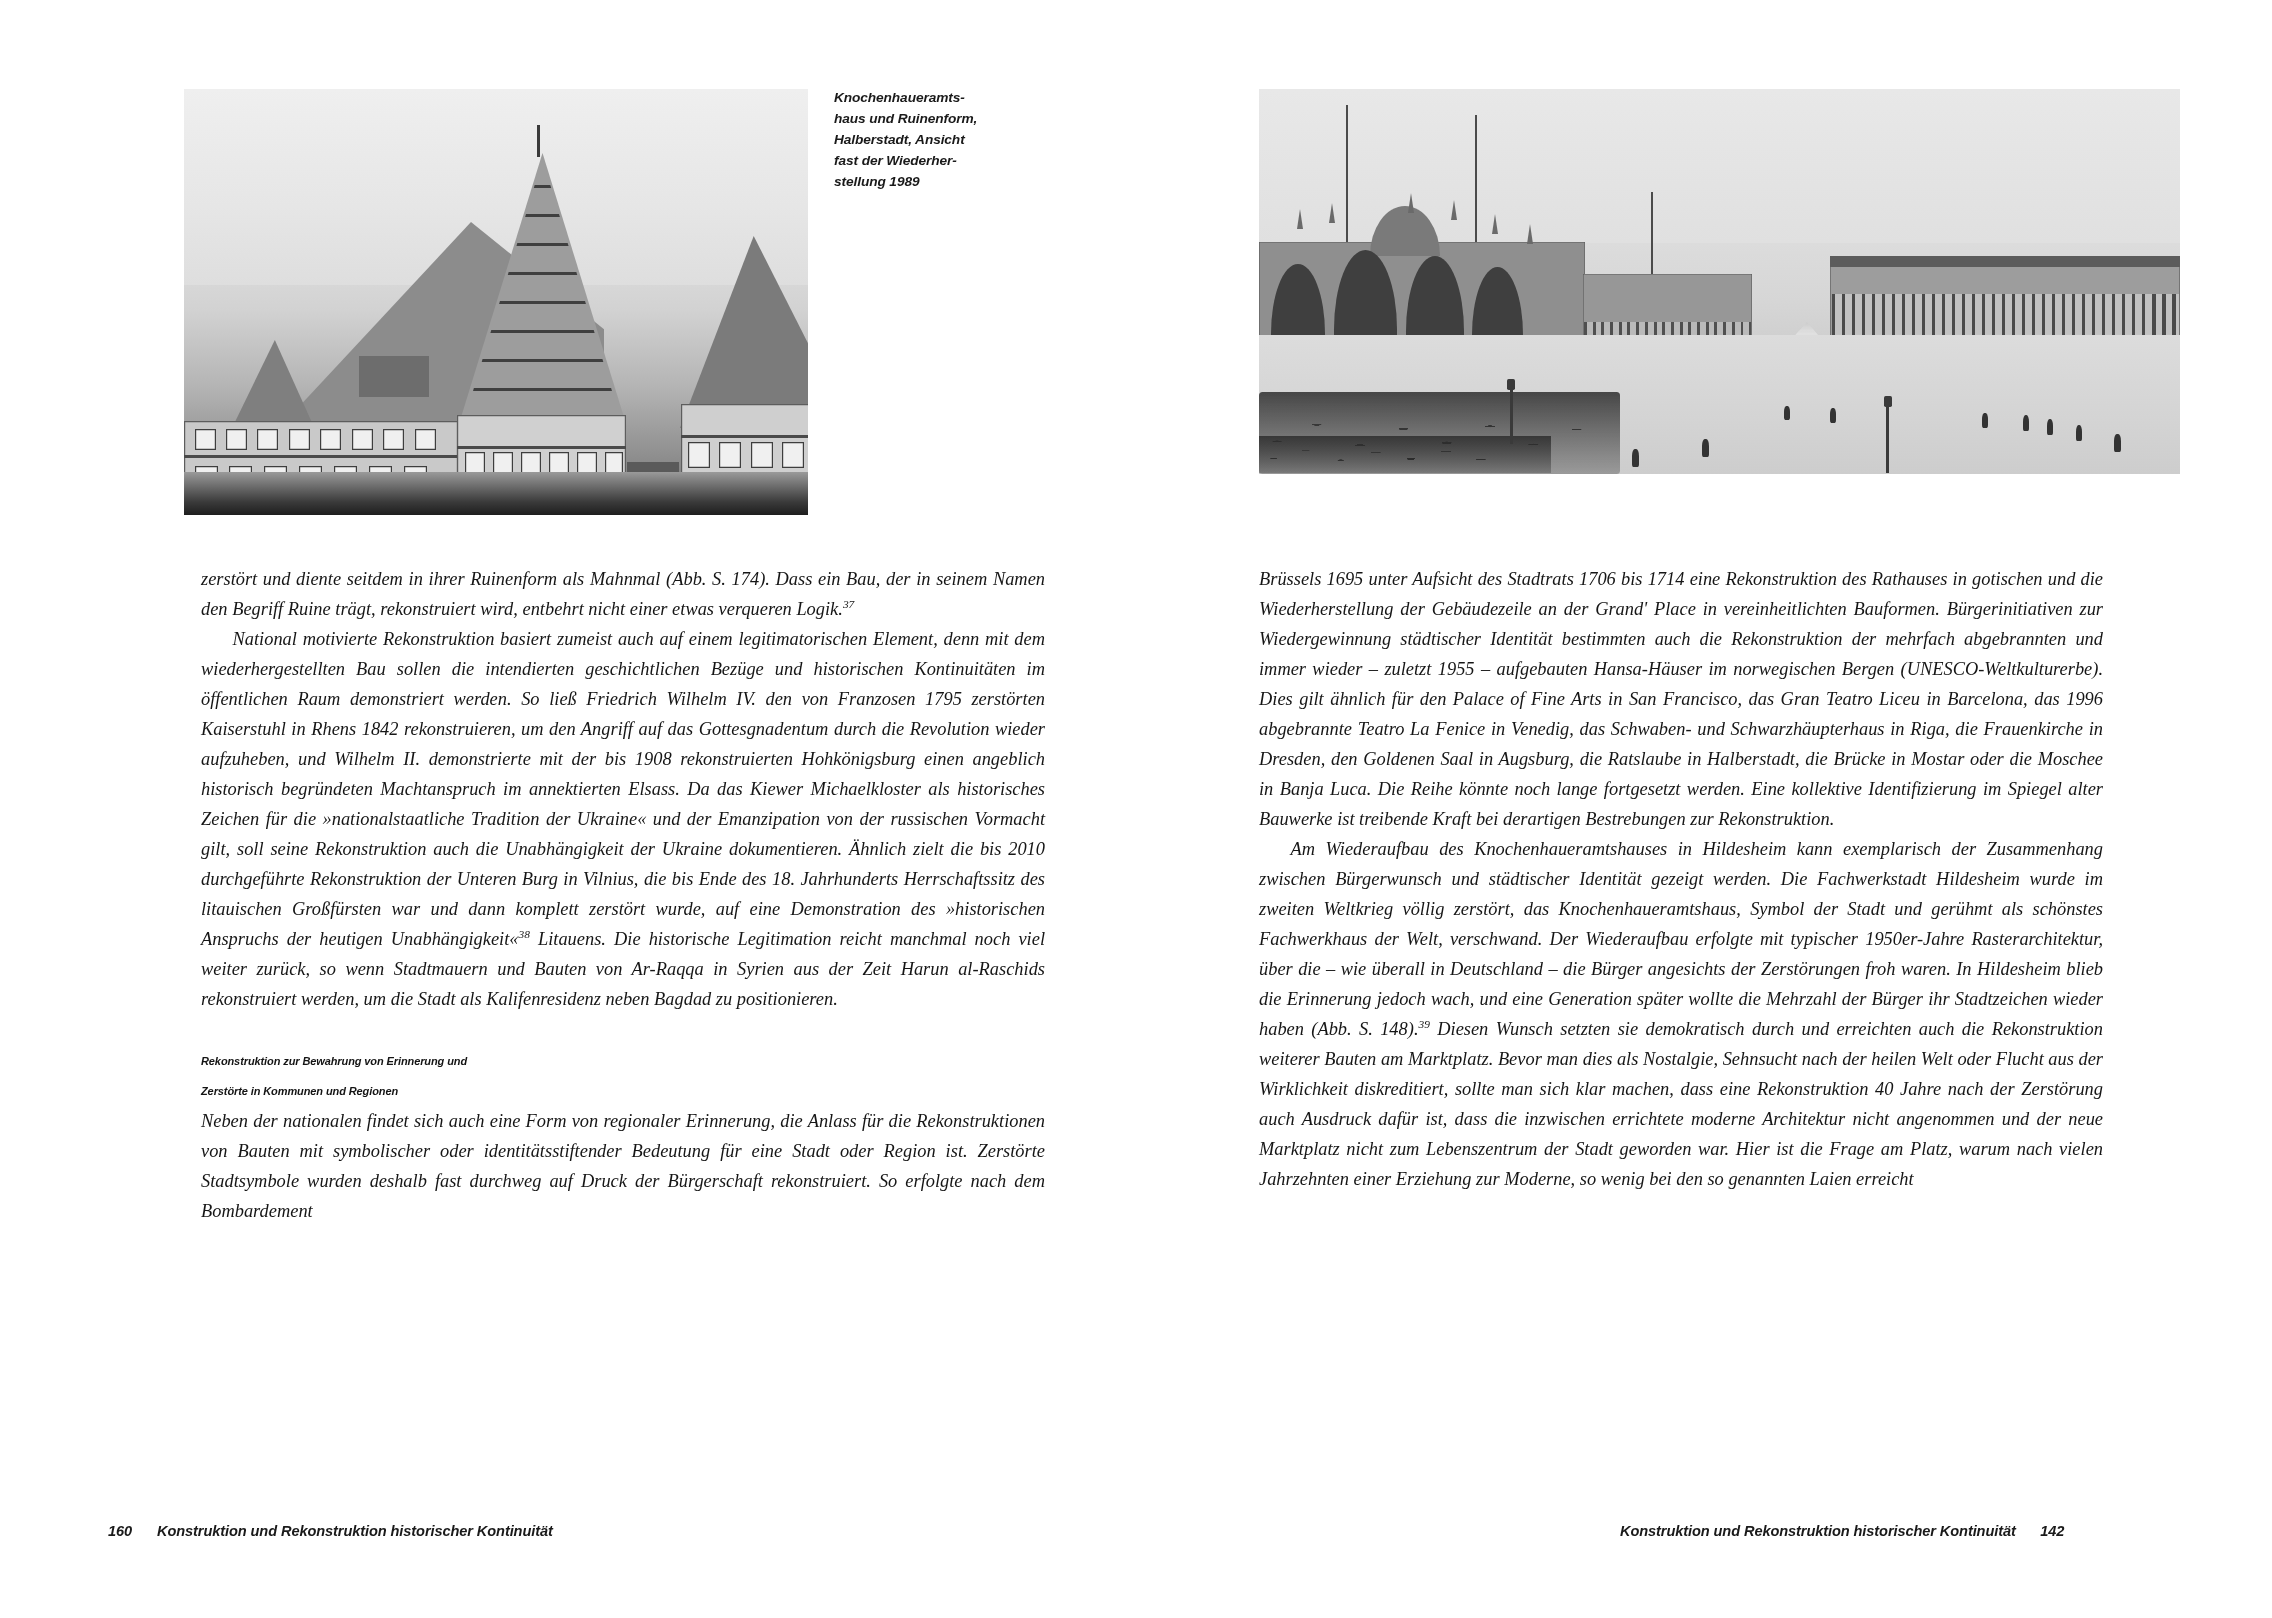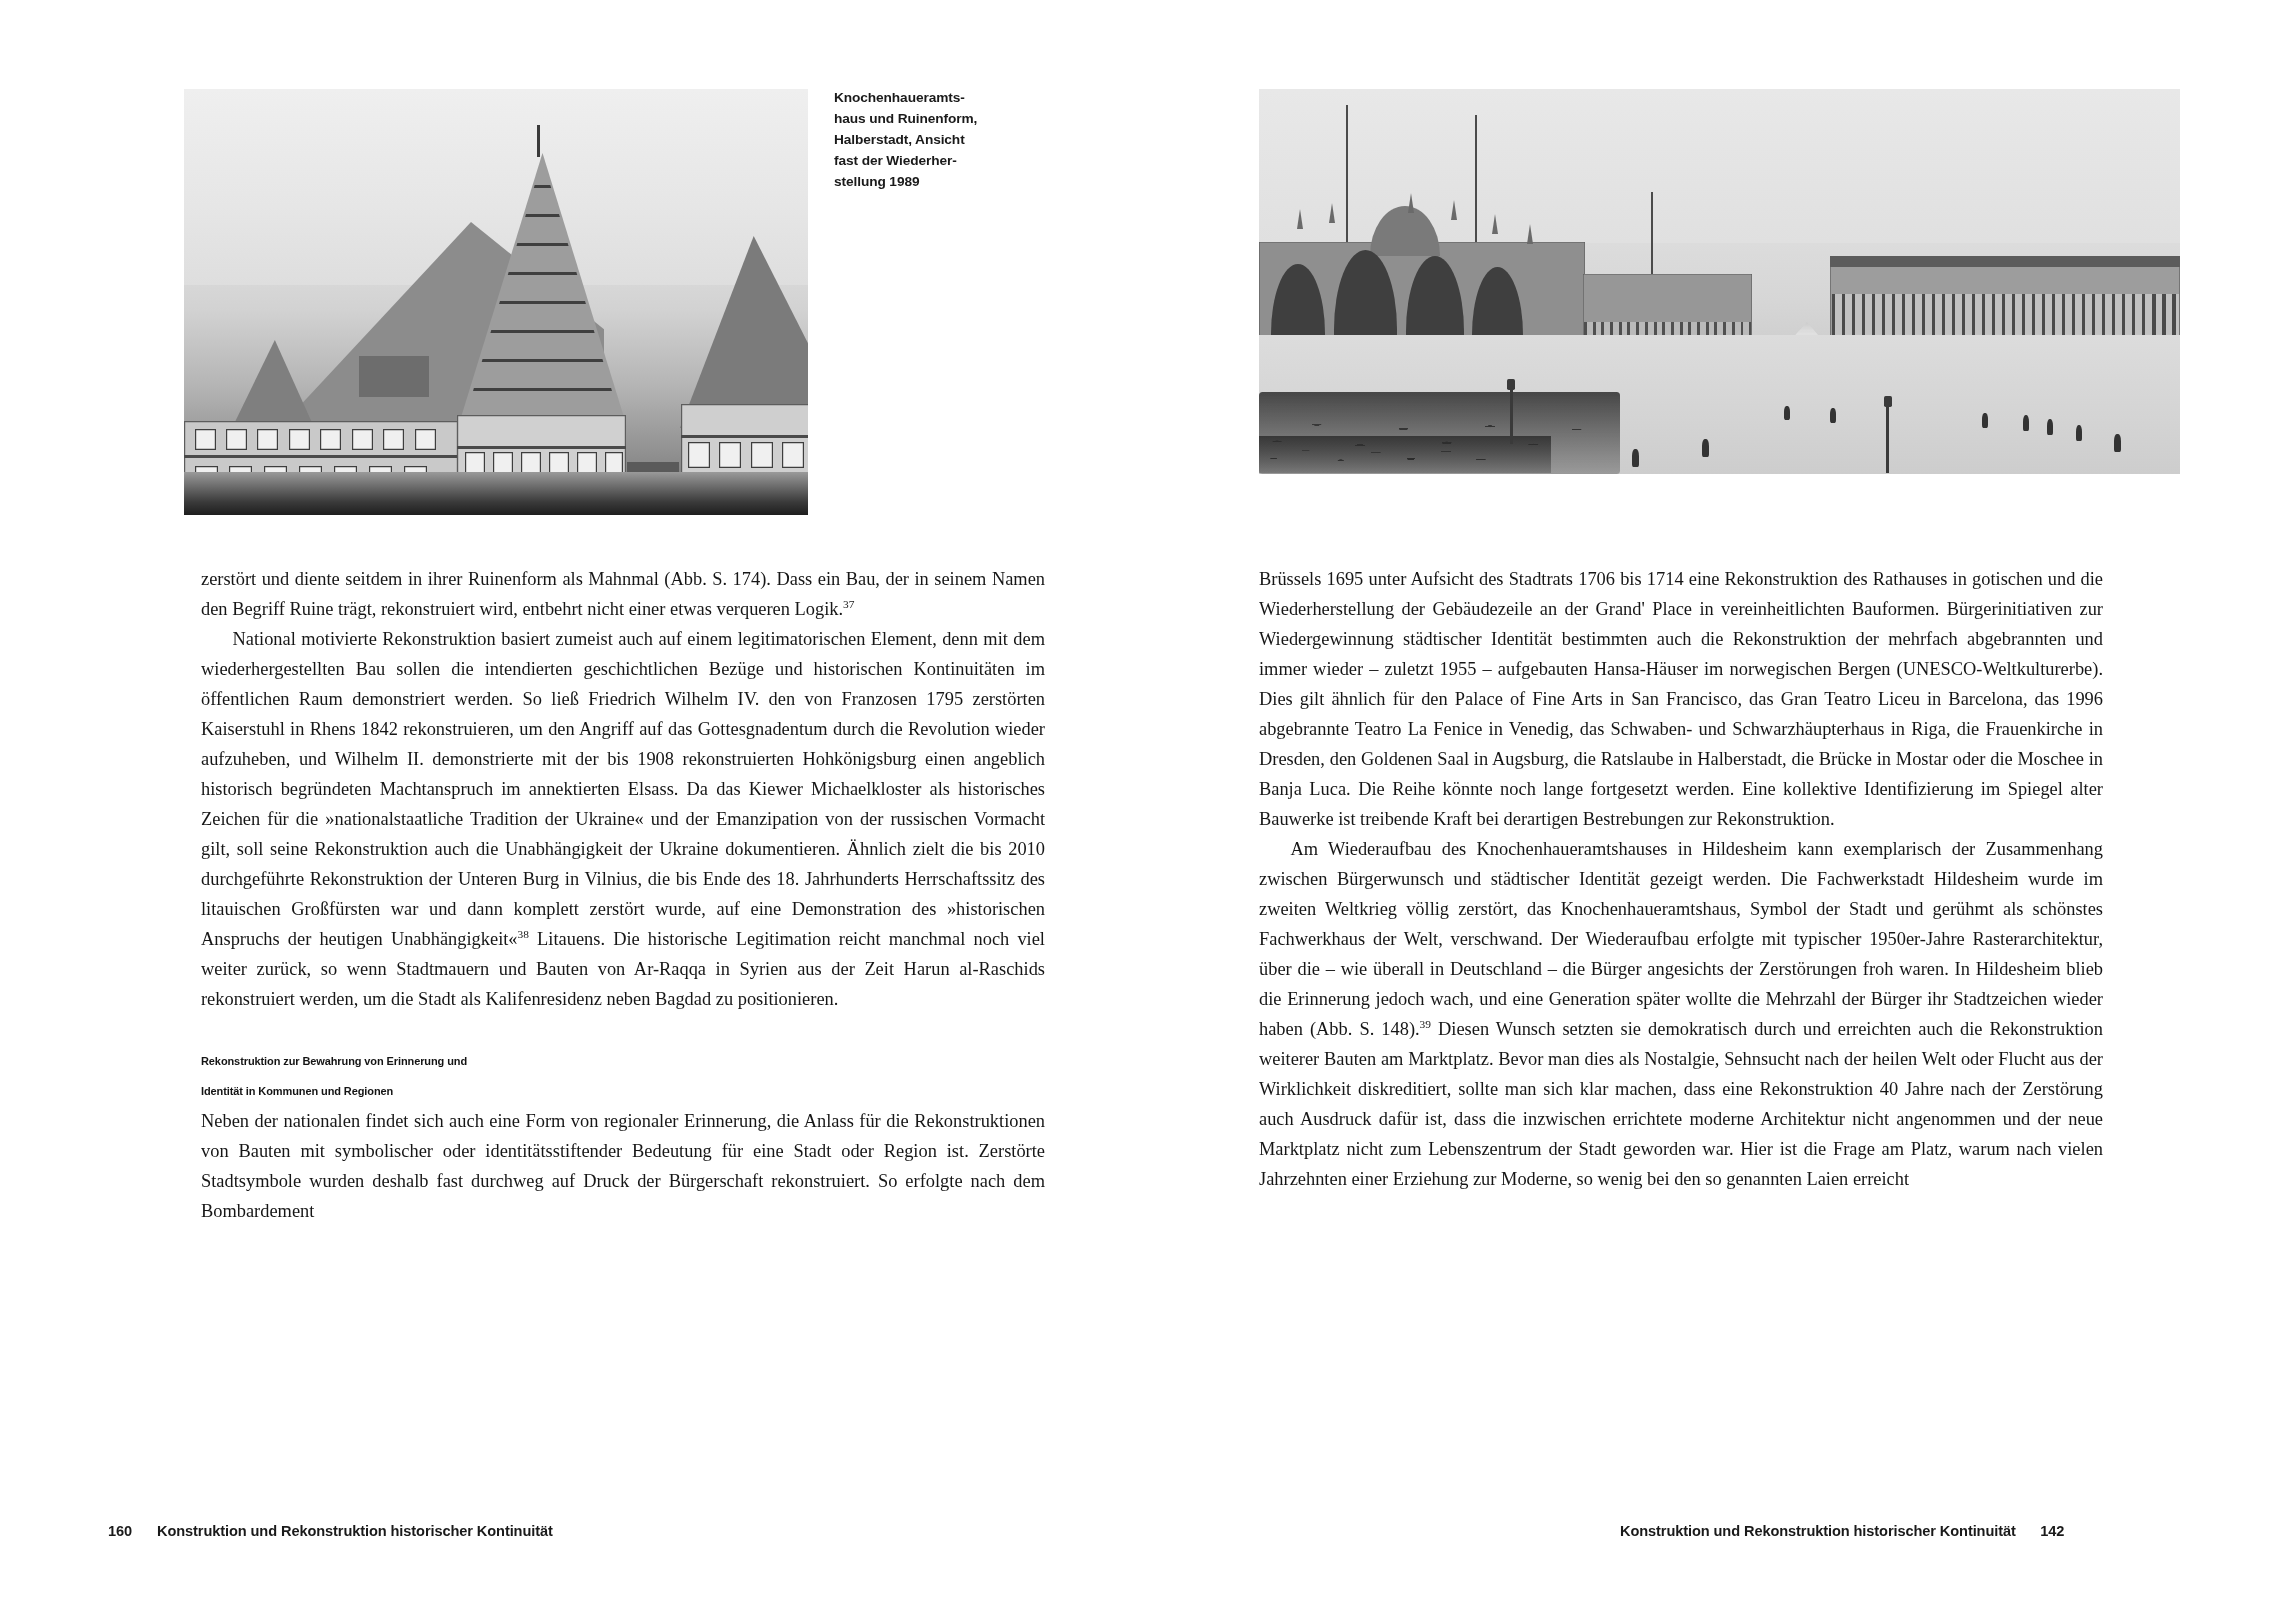--- a/index.html
+++ b/index.html
@@ -12,20 +12,21 @@
     height: 1618px;
     font-family: "Liberation Serif", serif;
     overflow: hidden;
     position: relative;
   }
 
   .spread {
     position: absolute;
     inset: 0;
     background: #a16207;
+    font-style: italic;
   }
 
   
   .page {
     position: absolute;
     top: 0;
     height: 1618px;
     background: #ffffff;
   }
   .page-left  { left: 0px;    width: 1136px; }
@@ -343,21 +344,21 @@
       <div>Halberstadt, Ansicht</div>
       <div>fast der Wiederher-</div>
       <div>stellung 1989</div>
     </div>
 
     <div class="col col-left">
       <p><span>zerstört und diente seitdem in ihrer Ruinenform als Mahnmal (Abb. S. 174). Dass ein Bau, der in seinem Namen den Begriff Ruine trägt, rekonstruiert wird, entbehrt nicht einer etwas verqueren Logik.</span><sup>37</sup></p>
       <p class="indent"><span>National motivierte Rekonstruktion basiert zumeist auch auf einem legitimatorischen Element, denn mit dem wiederhergestellten Bau sollen die intendierten geschichtlichen Bezüge und historischen Kontinuitäten im öffentlichen Raum demonstriert werden. So ließ Friedrich Wilhelm IV. den von Franzosen 1795 zerstörten Kaiserstuhl in Rhens 1842 rekonstruieren, um den Angriff auf das Gottesgnadentum durch die Revolution wieder aufzuheben, und Wilhelm II. demonstrierte mit der bis 1908 rekonstruierten Hohkönigsburg einen angeblich historisch begründeten Machtanspruch im annektierten Elsass. Da das Kiewer Michaelkloster als historisches Zeichen für die »nationalstaatliche Tradition der Ukraine« und der Emanzipation von der russischen Vormacht gilt, soll seine Rekonstruktion auch die Unabhängigkeit der Ukraine dokumentieren. Ähnlich zielt die bis 2010 durchgeführte Rekonstruktion der Unteren Burg in Vilnius, die bis Ende des 18. Jahrhunderts Herrschaftssitz des litauischen Großfürsten war und dann komplett zerstört wurde, auf eine Demonstration des »historischen Anspruchs der heutigen Unabhängigkeit«</span><sup>38</sup><span> Litauens. Die historische Legitimation reicht manchmal noch viel weiter zurück, so wenn Stadtmauern und Bauten von Ar-Raqqa in Syrien aus der Zeit Harun al-Raschids rekonstruiert werden, um die Stadt als Kalifenresidenz neben Bagdad zu positionieren.</span></p>
       <div class="subhead-gap"></div>
       <p class="subhead">Rekonstruktion zur Bewahrung von Erinnerung und</p>
-      <p class="subhead">Identität in Kommunen und Regionen</p>
+      <p class="subhead">Zerstörte in Kommunen und Regionen</p>
       <p>Neben der nationalen findet sich auch eine Form von regionaler Erinnerung, die Anlass für die Rekonstruktionen von Bauten mit symbolischer oder identitätsstiftender Bedeutung für eine Stadt oder Region ist. Zerstörte Stadtsymbole wurden deshalb fast durchweg auf Druck der Bürgerschaft rekonstruiert. So erfolgte nach dem Bombardement</p>
     </div>
 
     <div class="footer footer-left">
       <span class="pagenum">160</span>
       <span>Konstruktion und Rekonstruktion historischer Kontinuität</span>
     </div>
   </div>
 
   <div class="page page-right">

